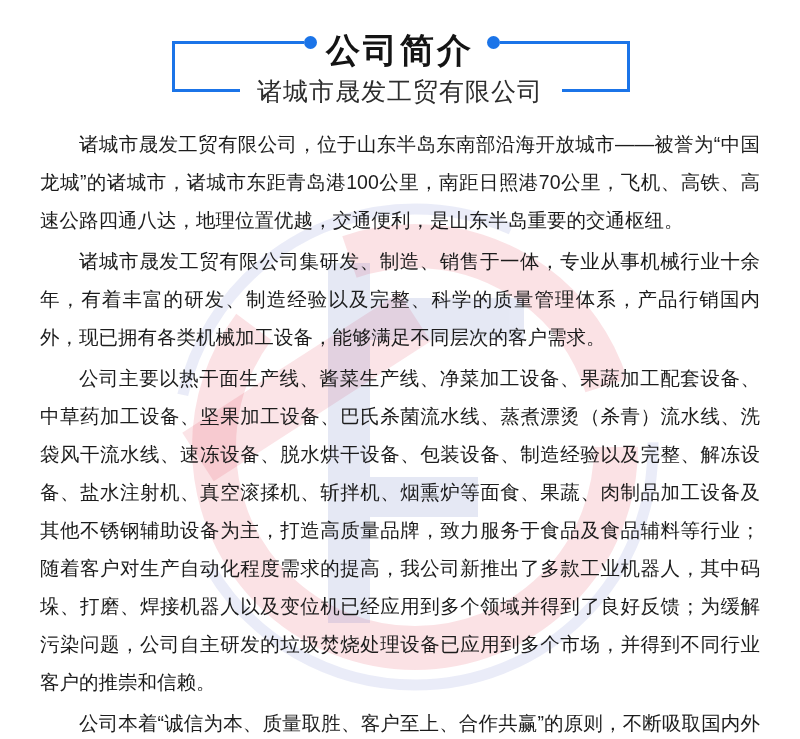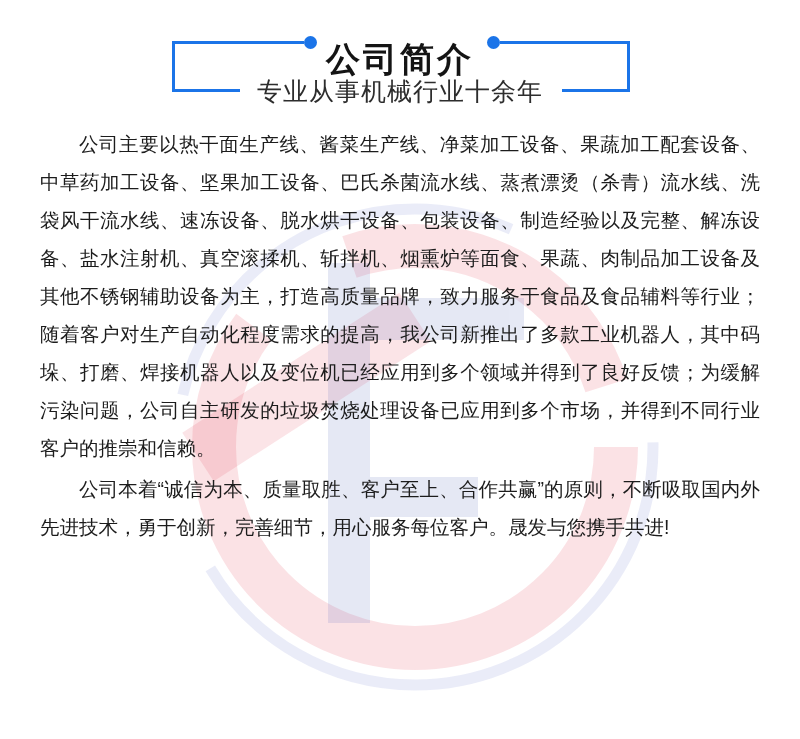--- a/index.html
+++ b/index.html
@@ -39,21 +39,21 @@
   .page-title {
     position: absolute;
     left: 0;
     right: 0;
     top: 20px;
     text-align: center;
     font-size: 34px;
     font-weight: 700;
     letter-spacing: 3px;
     color: #141414;
-    margin: 17px;
+    margin: 8px;
   }
   .company-name {
     position: absolute;
     left: 0;
     right: 0;
     top: 75px;
     text-align: center;
     font-size: 25px;
     font-weight: 400;
     letter-spacing: 1px;
@@ -99,20 +99,22 @@
   <div class="vline" style="left:172px; top:41px; width:3px; height:51px;"></div>
   <div class="hline" style="left:172px; top:41px; width:132px; height:3px;"></div>
   <div class="dot" style="left:304px; top:36px;"></div>
   <div class="dot" style="left:487px; top:36px;"></div>
   <div class="hline" style="left:500px; top:41px; width:130px; height:3px;"></div>
   <div class="vline" style="left:627px; top:41px; width:3px; height:51px;"></div>
   <div class="hline" style="left:172px; top:89px; width:68px; height:3px;"></div>
   <div class="hline" style="left:562px; top:89px; width:68px; height:3px;"></div>
 
   <h1 class="page-title">公司简介</h1>
-  <h2 class="company-name">专业从事机械行业十余年</h2>
+  <h2 class="company-name">诸城市晟发工贸有限公司</h2>
 
   <div class="body-text">
+    <p>诸城市晟发工贸有限公司，位于山东半岛东南部沿海开放城市——被誉为“中国龙城”的诸城市，诸城市东距青岛港100公里，南距日照港70公里，飞机、高铁、高速公路四通八达，地理位置优越，交通便利，是山东半岛重要的交通枢纽。</p>
+    <p>诸城市晟发工贸有限公司集研发、制造、销售于一体，专业从事机械行业十余年，有着丰富的研发、制造经验以及完整、科学的质量管理体系，产品行销国内外，现已拥有各类机械加工设备，能够满足不同层次的客户需求。</p>
     <p>公司主要以热干面生产线、酱菜生产线、净菜加工设备、果蔬加工配套设备、中草药加工设备、坚果加工设备、巴氏杀菌流水线、蒸煮漂烫（杀青）流水线、洗袋风干流水线、速冻设备、脱水烘干设备、包装设备、制造经验以及完整、解冻设备、盐水注射机、真空滚揉机、斩拌机、烟熏炉等面食、果蔬、肉制品加工设备及其他不锈钢辅助设备为主，打造高质量品牌，致力服务于食品及食品辅料等行业；随着客户对生产自动化程度需求的提高，我公司新推出了多款工业机器人，其中码垛、打磨、焊接机器人以及变位机已经应用到多个领域并得到了良好反馈；为缓解污染问题，公司自主研发的垃圾焚烧处理设备已应用到多个市场，并得到不同行业客户的推崇和信赖。</p>
     <p>公司本着“诚信为本、质量取胜、客户至上、合作共赢”的原则，不断吸取国内外先进技术，勇于创新，完善细节，用心服务每位客户。晟发与您携手共进!</p>
   </div>
 
 </div>
 
 </body></html>

